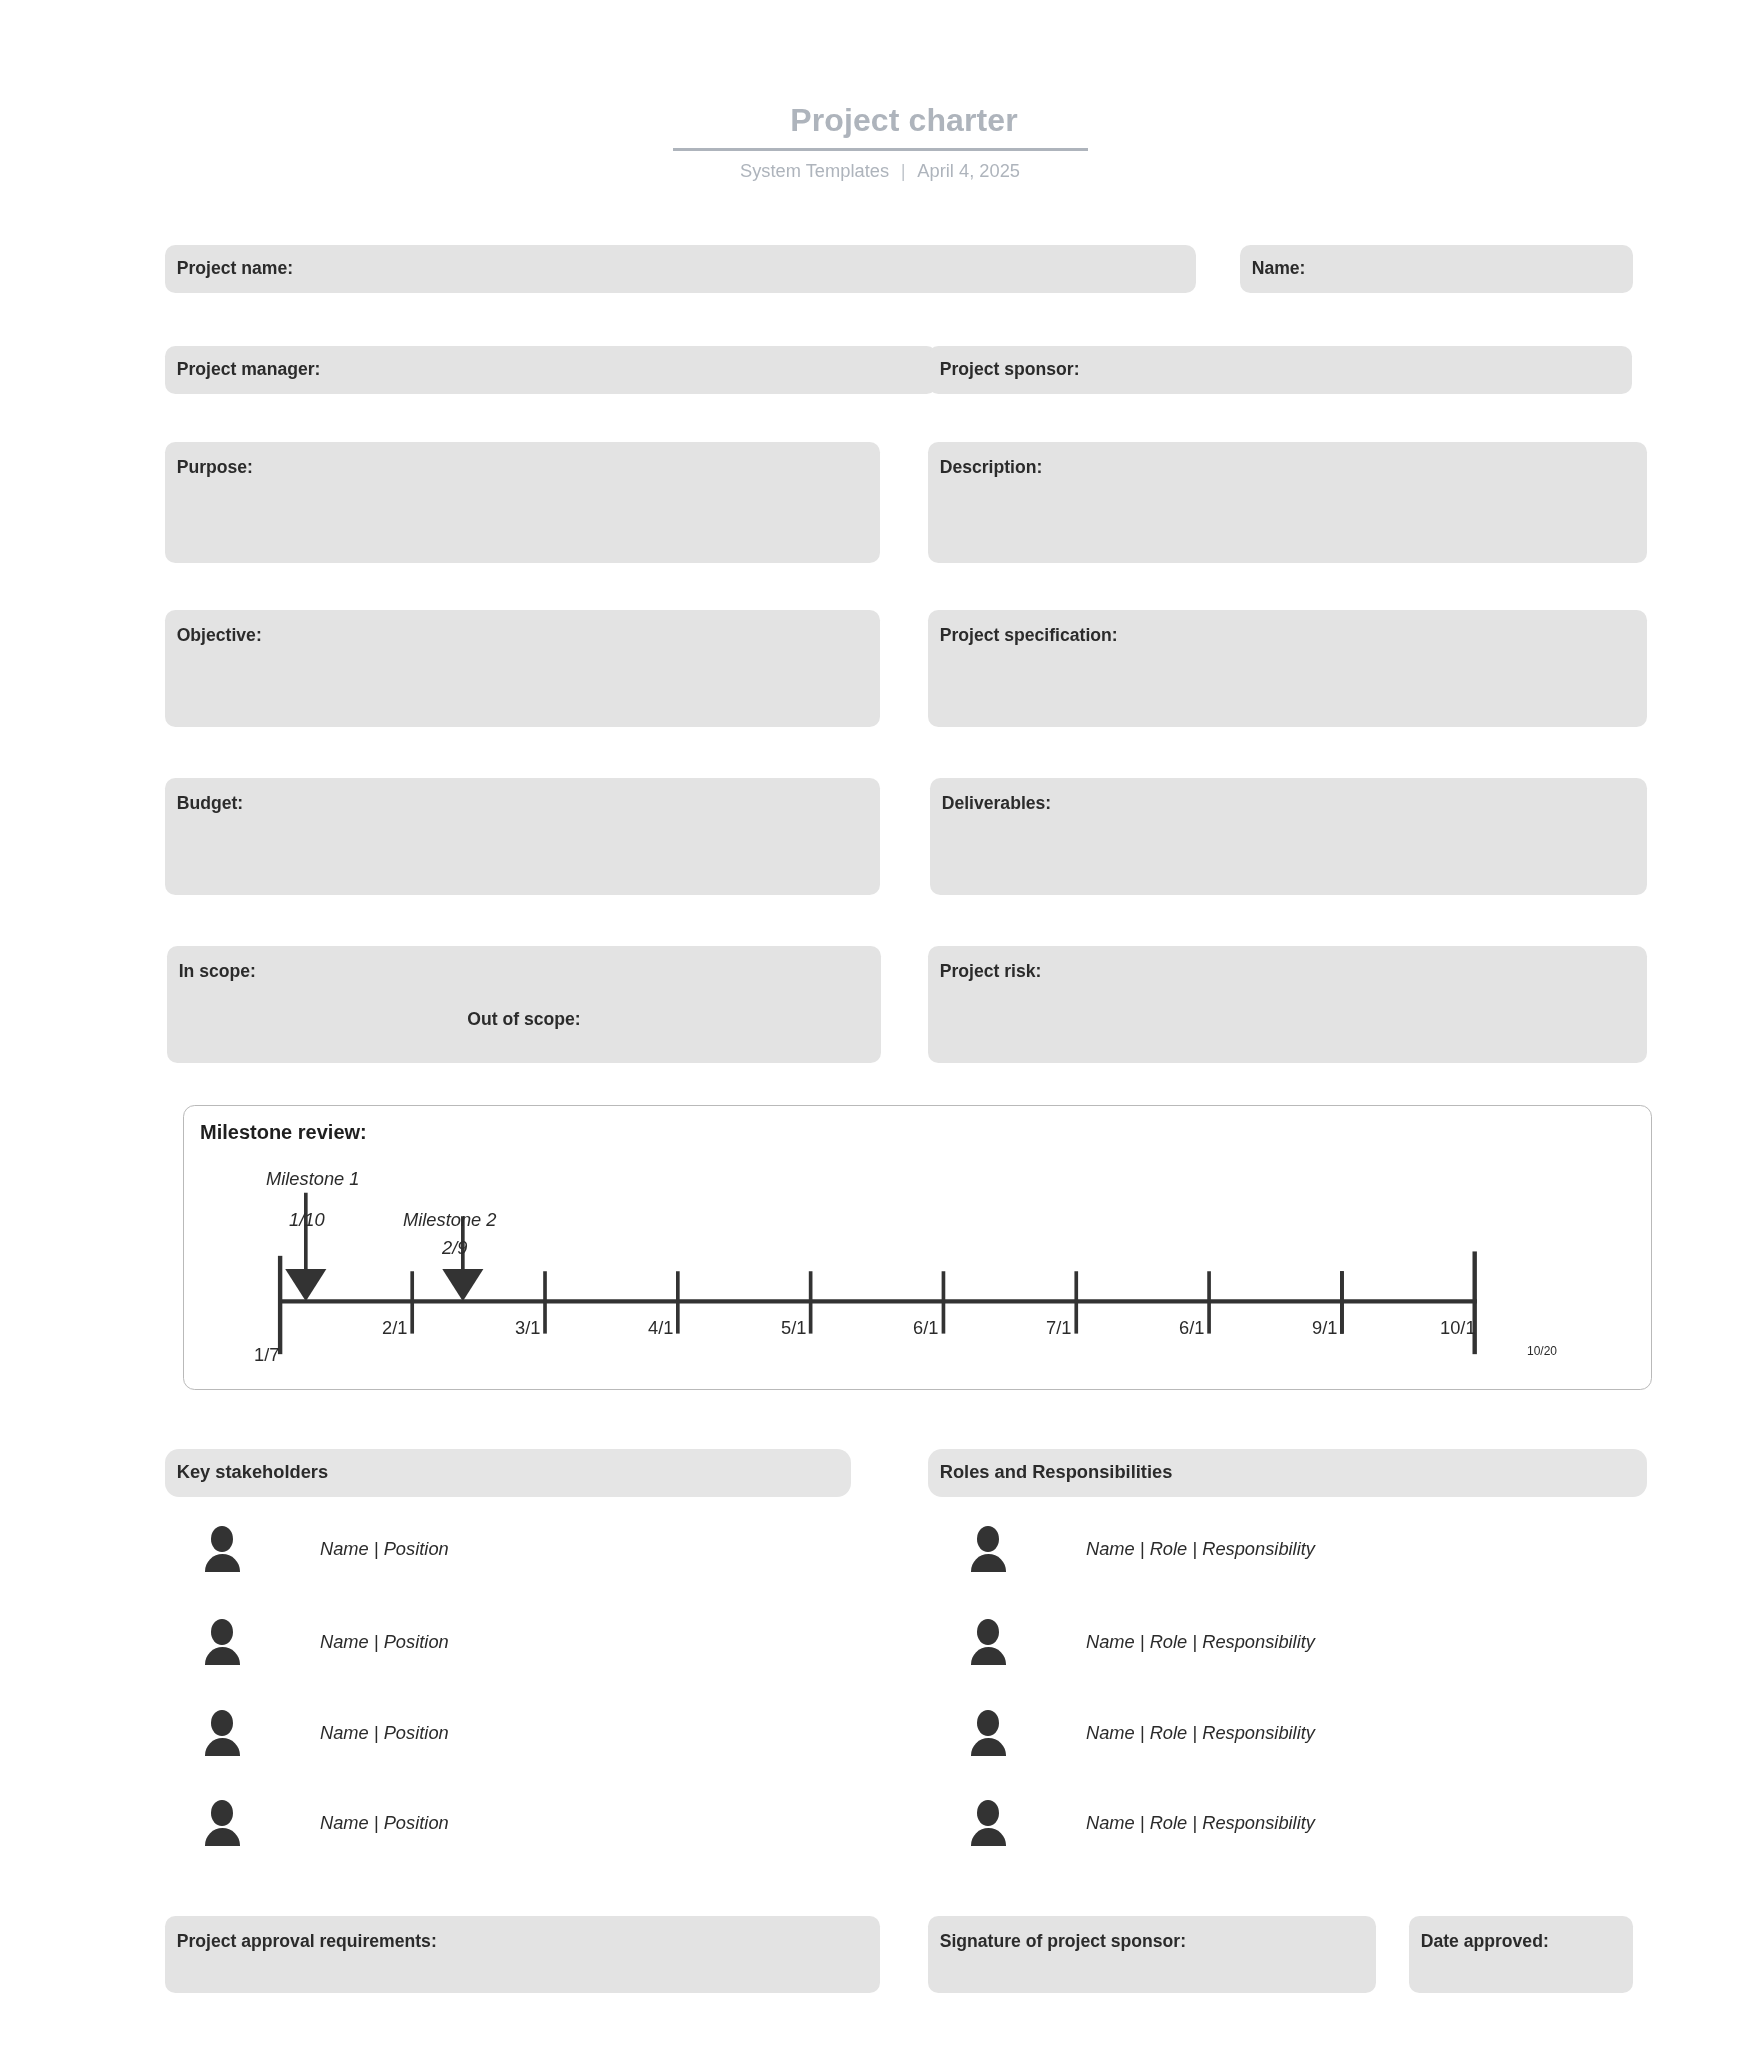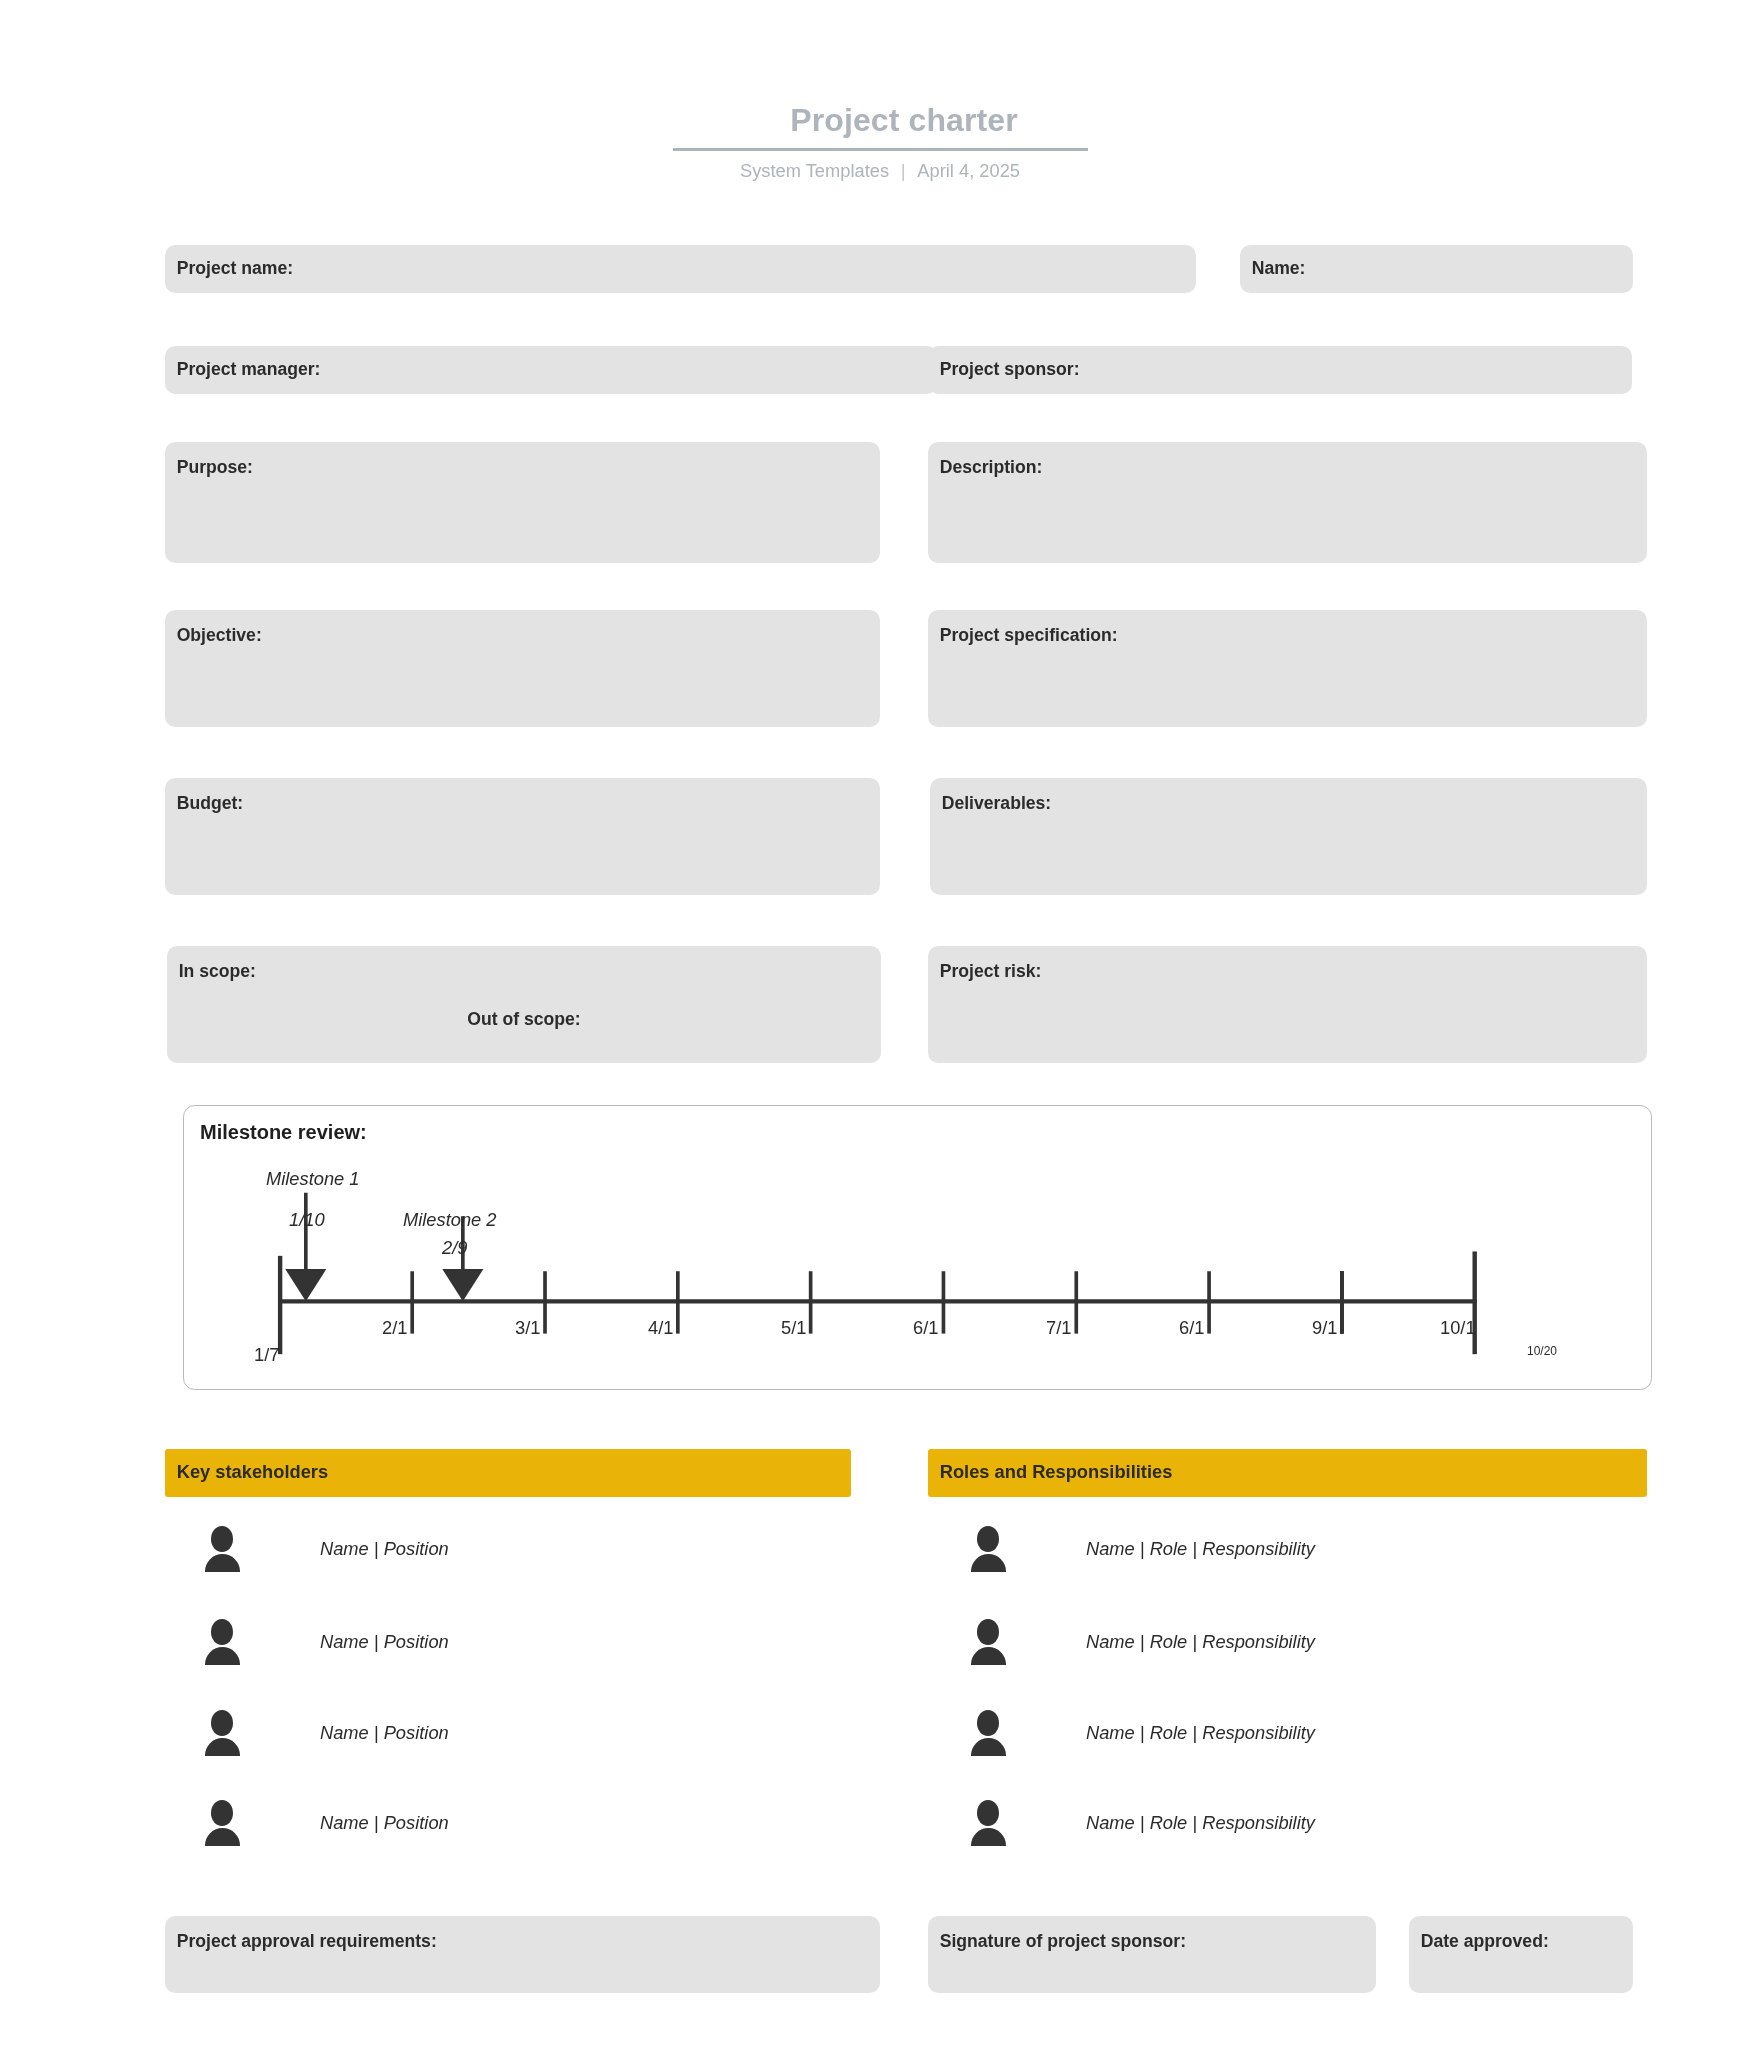--- a/index.html
+++ b/index.html
@@ -111,22 +111,22 @@
   }
   .timeline-svg {
     position: absolute;
     left: 0;
     top: 0;
   }
 
   
   .section-bar {
     position: absolute;
-    background: #eab308;
-    border-radius: 3px;
+    background: #e5e5e5;
+    border-radius: 14px;
     box-sizing: border-box;
   }
   .section-bar .label {
     position: absolute;
     left: 11.7px;
     top: 11.7px;
     font-size: 18.3px;
     font-weight: bold;
     color: #2b2b2b;
     white-space: nowrap;

